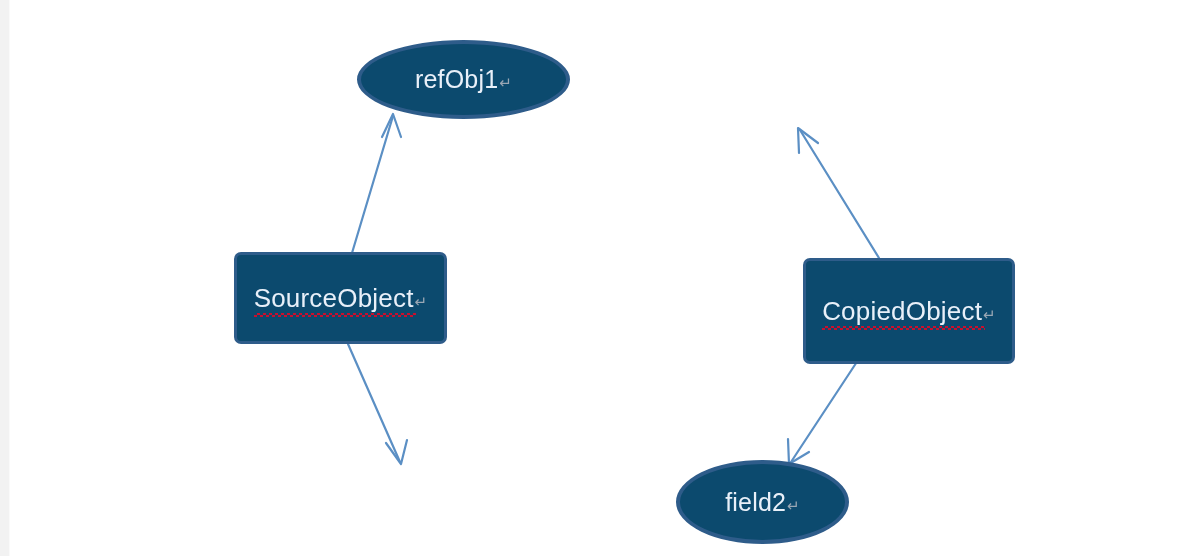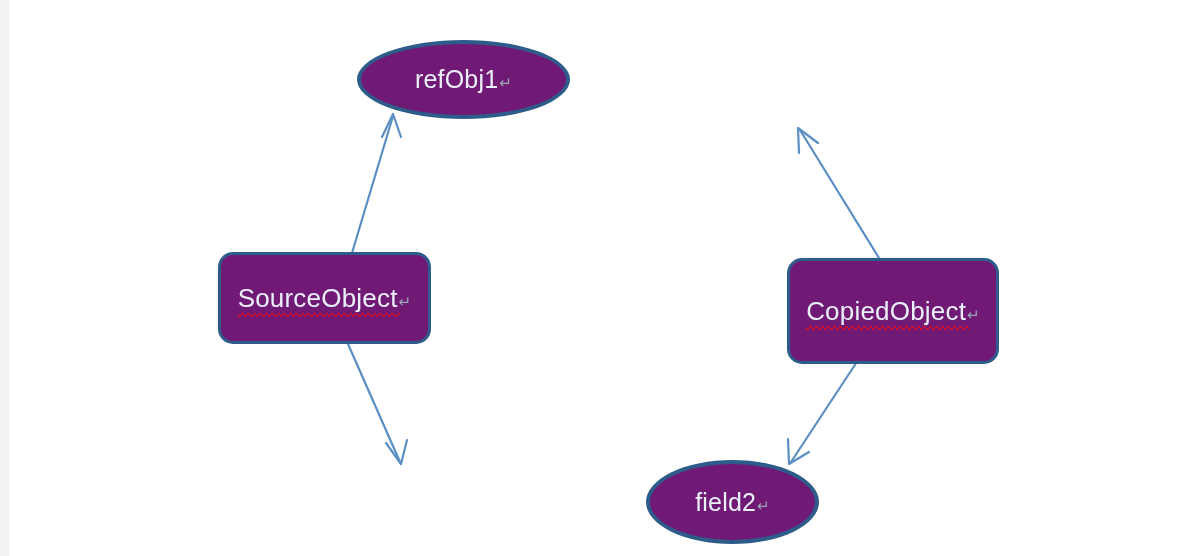--- a/index.html
+++ b/index.html
@@ -43,31 +43,32 @@
     width: 1196px;
     height: 556px;
     pointer-events: none;
   }
   .node {
     position: absolute;
     box-sizing: border-box;
     display: flex;
     align-items: center;
     justify-content: center;
-    background: #701a75;
+    background: #0c4a6e;
     border: 3px solid #2e5c8a;
     color: #eef3fa;
   }
   .node.ellipse {
     border-radius: 50%;
     border-width: 4px;
   }
   .node.rounded-rect {
-    border-radius: 15px;
+    border-radius: 7px;
     border-width: 3px;
+    margin-left: 16px;
   }
   .node-label {
     position: relative;
     display: inline-block;
     font-size: 25px;
     font-weight: 400;
     letter-spacing: 0.2px;
     white-space: nowrap;
     color: #e9f0f9;
     line-height: 1;
@@ -138,17 +139,17 @@
 
   <div class="node rounded-rect" style="left:218px; top:252px; width:213px; height:92px;">
     <span class="node-label misspelled"><span>SourceObject</span><span class="pilcrow">↵</span></span>
   </div>
 
   <div class="node rounded-rect" style="left:787px; top:258px; width:212px; height:106px;">
     <span class="node-label misspelled"><span>CopiedObject</span><span class="pilcrow">↵</span></span>
   </div>
 
 
-  <div class="node ellipse" style="left:646px; top:460px; width:173px; height:84px;">
+  <div class="node ellipse" style="left:676px; top:460px; width:173px; height:84px;">
     <span class="node-label"><span>field2</span><span class="pilcrow">↵</span></span>
   </div>
 
 </div>
 
 </body></html>

